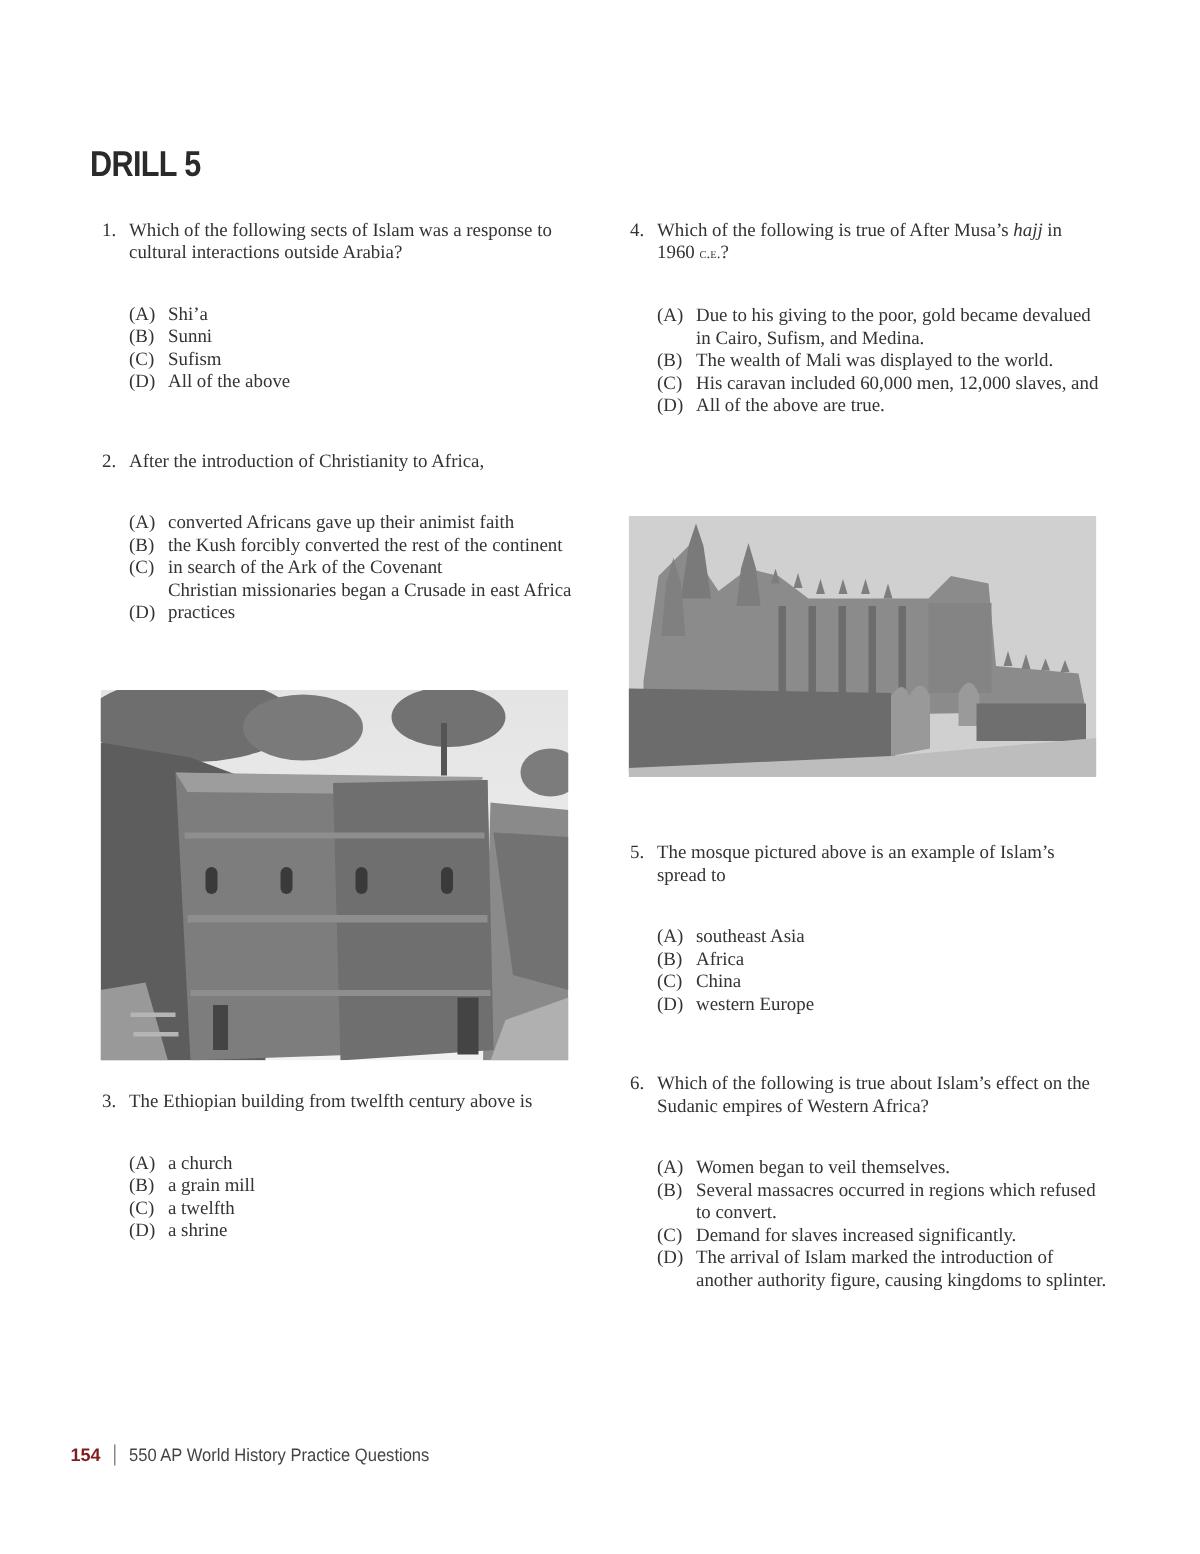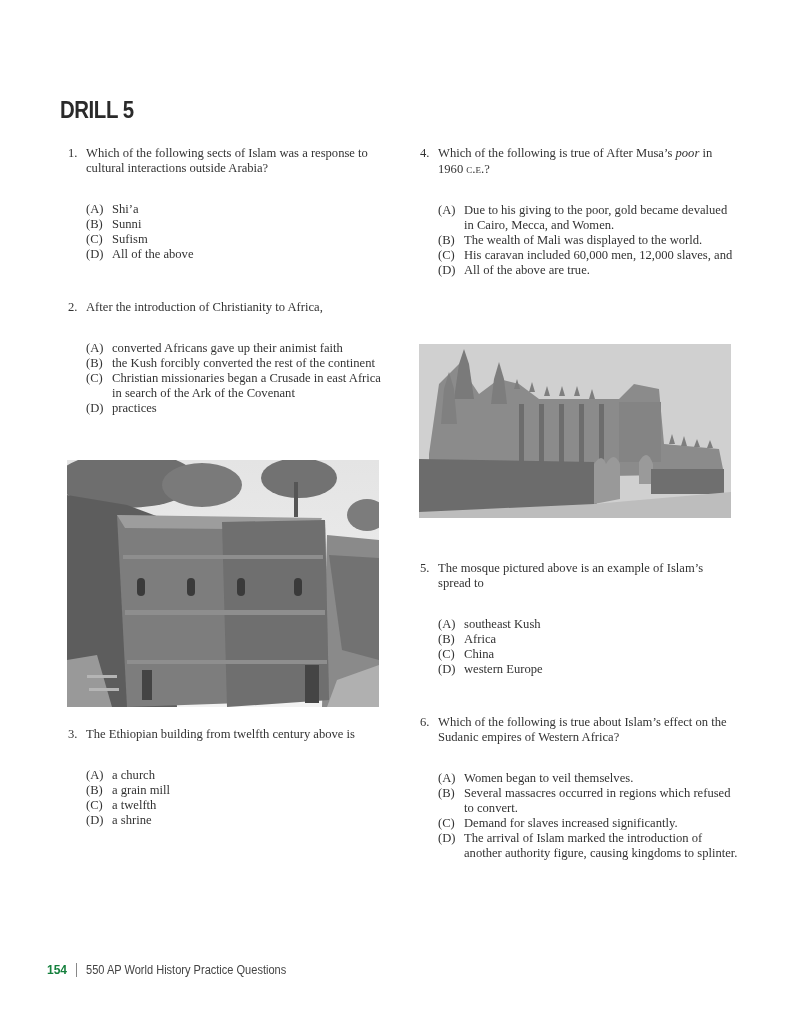--- a/index.html
+++ b/index.html
@@ -14,31 +14,31 @@
   .q {
     position: absolute;
     font-family: "Liberation Serif", serif; font-size: 12.6px; line-height: 15px; color: #333;
   }
   .q .stem { position: relative; padding-left: 18px; }
   .q .stem .num { position: absolute; left: 0; top: 0; }
   .q .options { margin-top: 26px; padding-left: 18px; }
   .q .opt { position: relative; padding-left: 26px; }
   .q .opt .letter { position: absolute; left: 0; top: 0; }
   .q .stem i { font-style: italic; }
-  .sc { font-variant: small-caps; font-size: 13px; }
+  .sc { font-variant: small-caps; font-size: 10px; }
 
   .photo { position: absolute; overflow: hidden; }
   .photo svg { display: block; width: 100%; height: 100%; }
 
   .footer {
     position: absolute; left: 47px; top: 963px;
     font-family: "Liberation Sans", sans-serif; font-size: 12px; color: #444;
     display: flex; align-items: center;
   }
-  .footer .pnum { font-weight: bold; color: #15803d; }
+  .footer .pnum { font-weight: bold; color: #7f1d1d; }
   .footer .sep { display: inline-block; width: 1px; height: 14px; background: #888; margin: 0 9px; }
   .footer .btitle { transform: scaleX(0.92); transform-origin: left center; display: inline-block; }
 </style>
 </head>
 <body>
 
 <div class="page">
 
   <div class="drill-title">DRILL 5</div>
 
@@ -77,22 +77,22 @@
       <div class="opt">
           <span class="letter">(A)</span>
           <div>converted Africans gave up their animist faith</div>
         </div>
       <div class="opt">
           <span class="letter">(B)</span>
           <div>the Kush forcibly converted the rest of the continent</div>
         </div>
       <div class="opt">
           <span class="letter">(C)</span>
+          <div>in search of the Ark of the Covenant</div>
           <div>Christian missionaries began a Crusade in east Africa</div>
-          <div>in search of the Ark of the Covenant</div>
         </div>
       <div class="opt">
           <span class="letter">(D)</span>
           <div>practices</div>
         </div>
     </div>
   </div>
 
   <div class="photo" style="left:67px; top:460px; width:312px; height:247px;">
     <svg viewBox="0 0 312 247" preserveAspectRatio="none">
@@ -158,28 +158,28 @@
       <div class="opt">
           <span class="letter">(D)</span>
           <div>a shrine</div>
         </div>
     </div>
   </div>
 
   <div class="q" style="left:420px; top:146px; width:340px;">
     <div class="stem">
       <span class="num">4.</span>
-      <div><span>Which of the following is true of After Musa’s </span><i>poor</i><span> in</span></div>
+      <div><span>Which of the following is true of After Musa’s </span><i>hajj</i><span> in</span></div>
       <div><span>1960 </span><span class="sc">c.e.</span><span>?</span></div>
     </div>
     <div class="options">
       <div class="opt">
           <span class="letter">(A)</span>
           <div>Due to his giving to the poor, gold became devalued</div>
-          <div>in Cairo, Mecca, and Women.</div>
+          <div>in Cairo, Sufism, and Medina.</div>
         </div>
       <div class="opt">
           <span class="letter">(B)</span>
           <div>The wealth of Mali was displayed to the world.</div>
         </div>
       <div class="opt">
           <span class="letter">(C)</span>
           <div>His caravan included 60,000 men, 12,000 slaves, and</div>
         </div>
       <div class="opt">
@@ -232,21 +232,21 @@
 
   <div class="q" style="left:420px; top:561px; width:340px;">
     <div class="stem">
       <span class="num">5.</span>
       <div>The mosque pictured above is an example of Islam’s</div>
       <div>spread to</div>
     </div>
     <div class="options">
       <div class="opt">
           <span class="letter">(A)</span>
-          <div>southeast Kush</div>
+          <div>southeast Asia</div>
         </div>
       <div class="opt">
           <span class="letter">(B)</span>
           <div>Africa</div>
         </div>
       <div class="opt">
           <span class="letter">(C)</span>
           <div>China</div>
         </div>
       <div class="opt">

